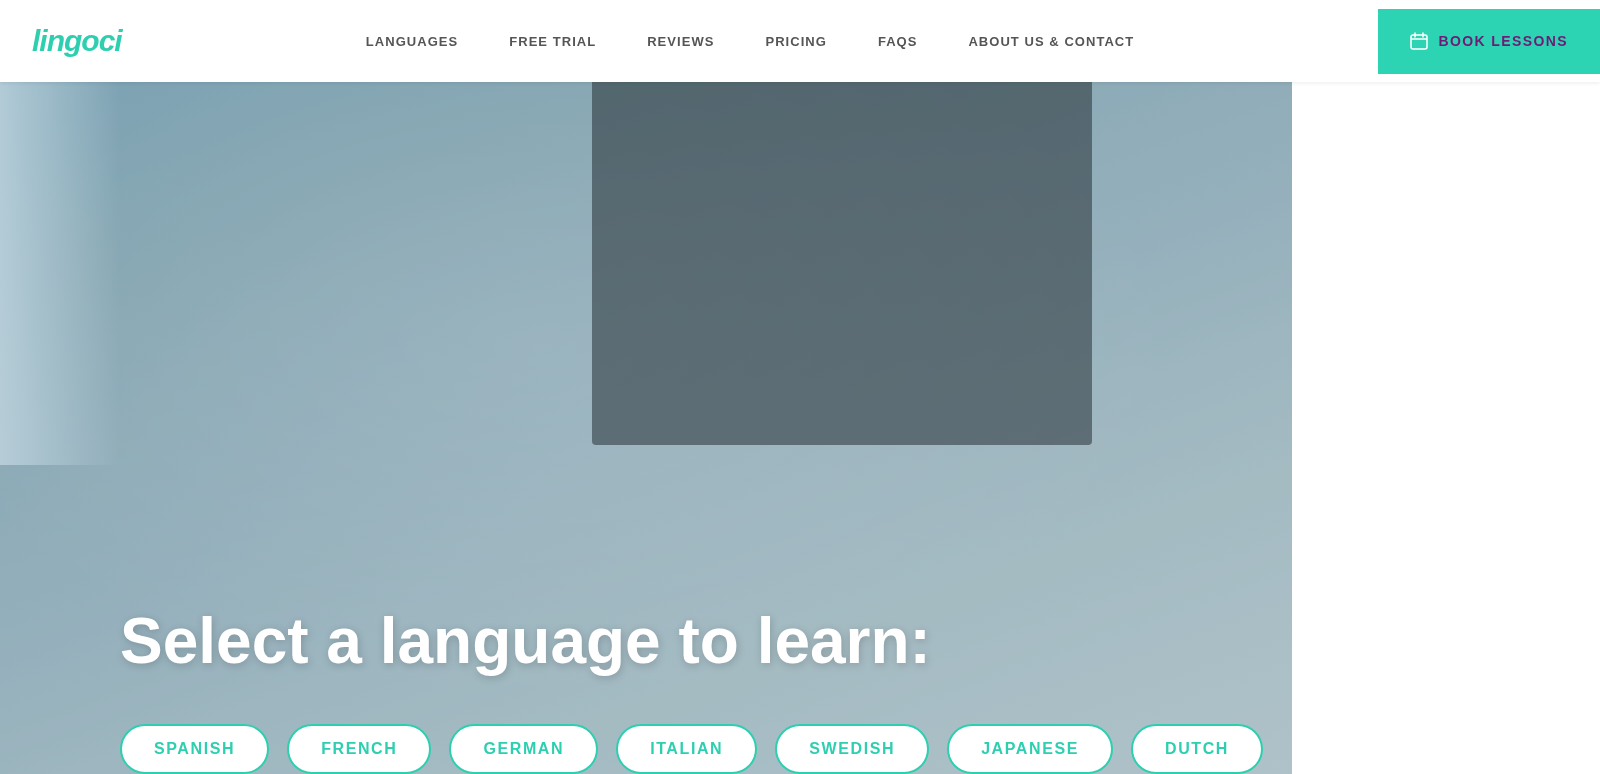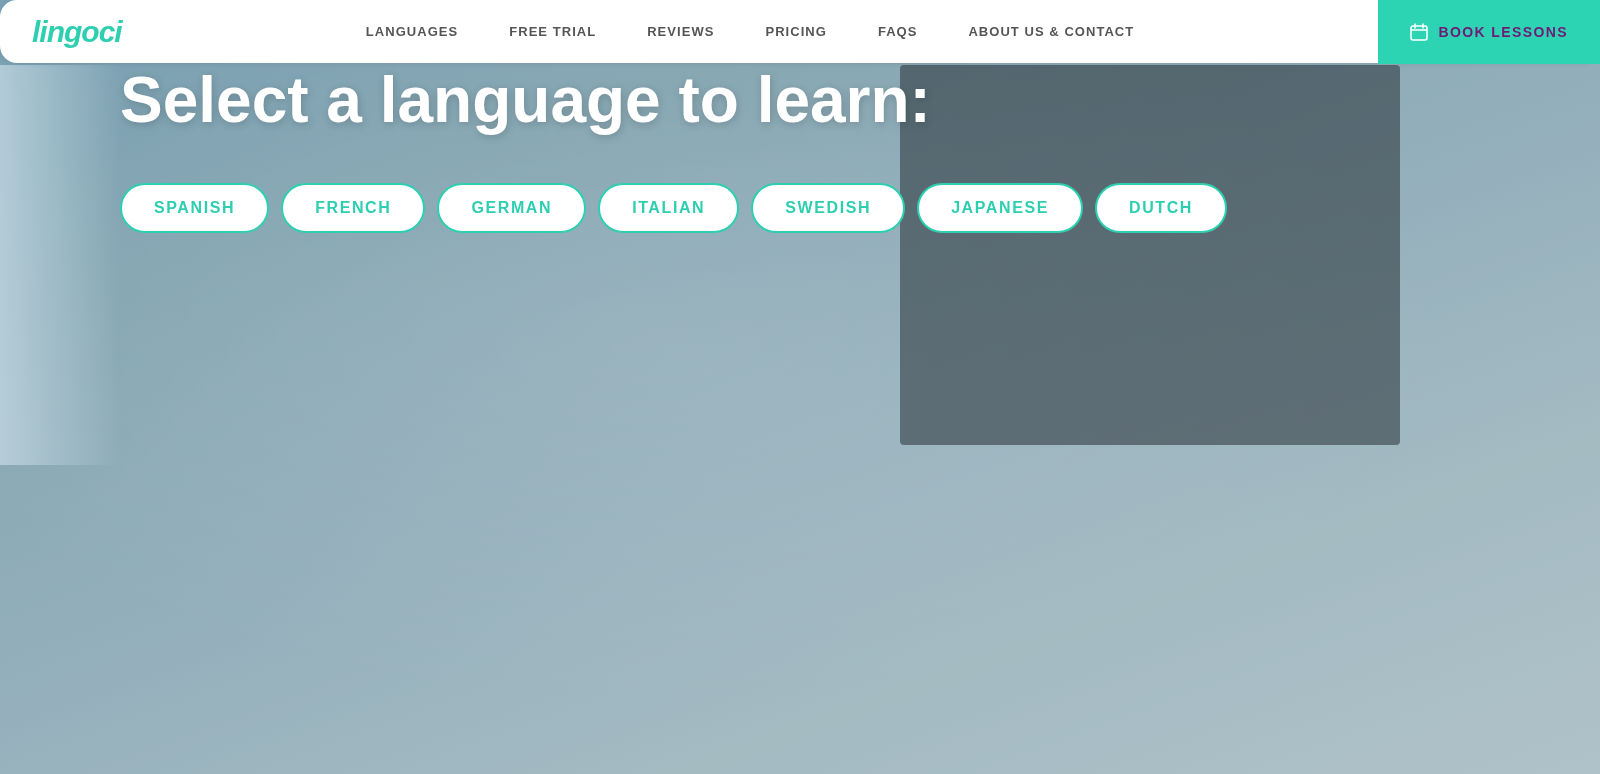--- a/index.html
+++ b/index.html
@@ -10,28 +10,27 @@
       height: 774px;
       overflow: hidden;
     }
 
     
     .navbar {
       position: fixed;
       top: 0;
       left: 0;
       right: 0;
-      height: 63px;
+      height: 82px;
       background: #ffffff;
       display: flex;
       align-items: center;
       justify-content: space-between;
       z-index: 100;
       box-shadow: 0 1px 4px rgba(0,0,0,0.08);
-      border-radius: 17px;
     }
 
     .navbar-left {
       display: flex;
       align-items: center;
       padding-left: 32px;
     }
 
     .navbar-center {
       display: flex;
@@ -76,25 +75,25 @@
 
     .calendar-icon {
       display: inline-block;
       width: 18px;
       height: 18px;
     }
 
     
     .hero {
       position: relative;
-      width: 1600px;
+      width: 1292px;
       height: 774px;
       overflow: hidden;
       display: flex;
-      align-items: flex-start;
+      align-items: flex-end;
     }
 
     
     .hero-photo {
       position: absolute;
       inset: 0;
       background:
         radial-gradient(ellipse at 42% 45%, rgba(255,255,255,0.18) 0%, transparent 60%),
         linear-gradient(160deg, #8ab4c8 0%, #9abbc5 25%, #aec8d2 50%, #c5d8dc 75%, #d5e2e5 100%);
     }
@@ -119,21 +118,21 @@
       color: #ffffff;
       text-shadow: 1px 2px 8px rgba(0,0,0,0.18);
       margin-bottom: 48px;
       line-height: 1.1;
       max-width: 900px;
     }
 
     .language-pills {
       display: flex;
       flex-wrap: wrap;
-      gap: 12px;
+      gap: 18px;
       align-items: center;
     }
 
     .lang-pill {
       display: inline-flex;
       align-items: center;
       justify-content: center;
       background: #ffffff;
       border: 2.5px solid #2ecfb0;
       border-radius: 50px;

